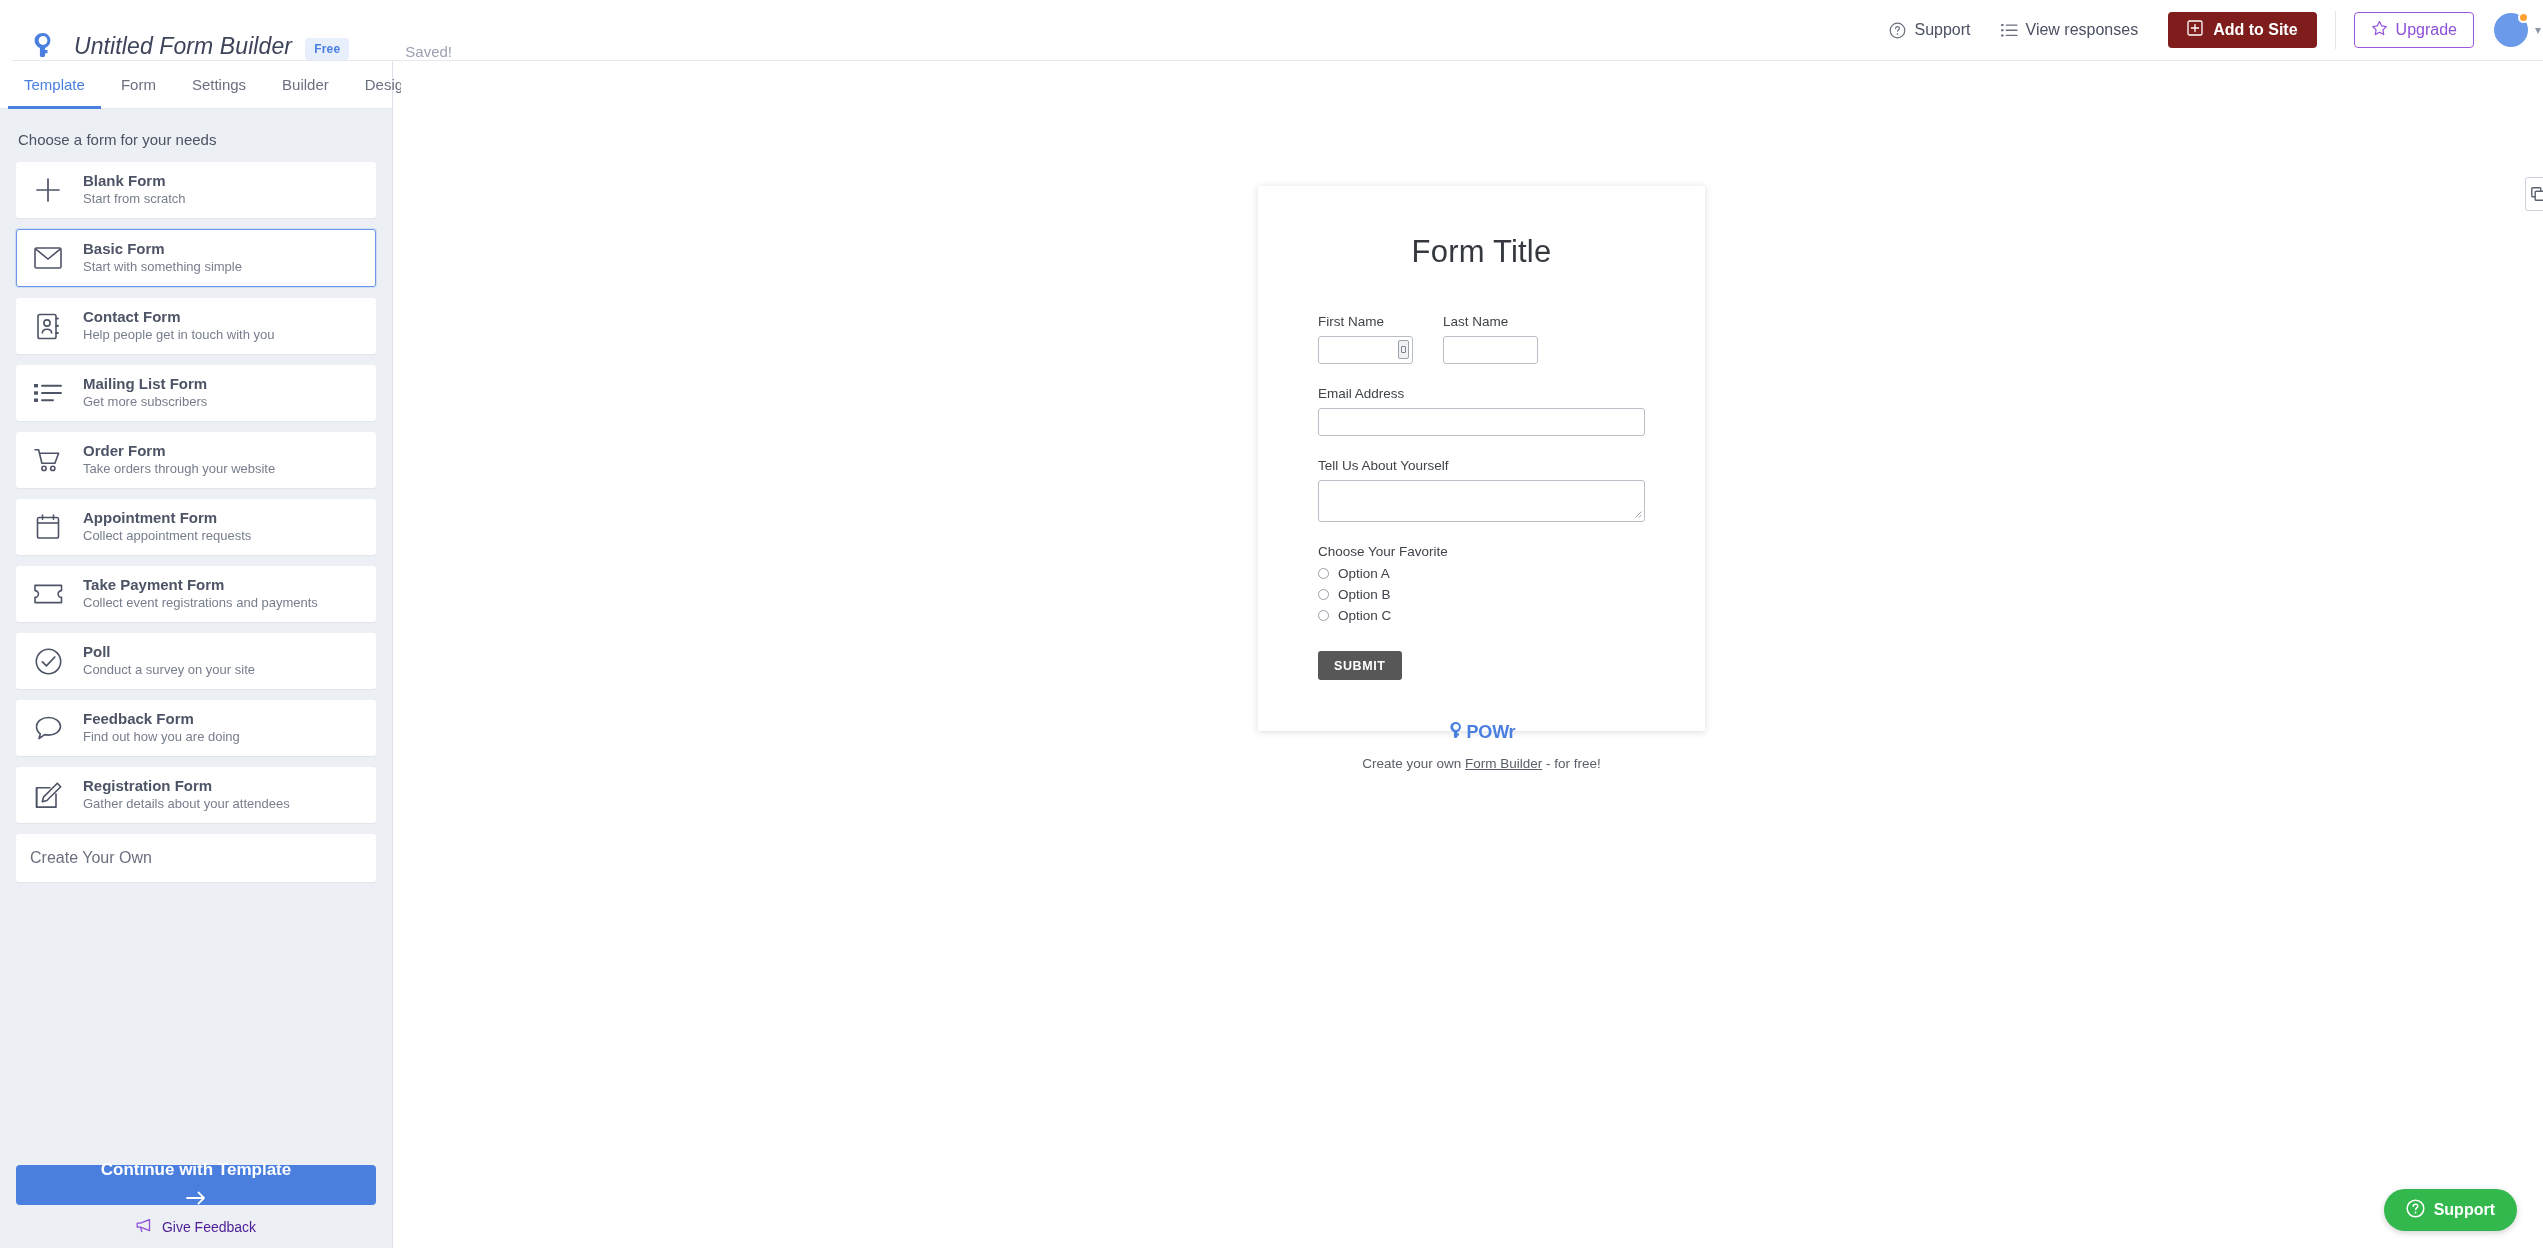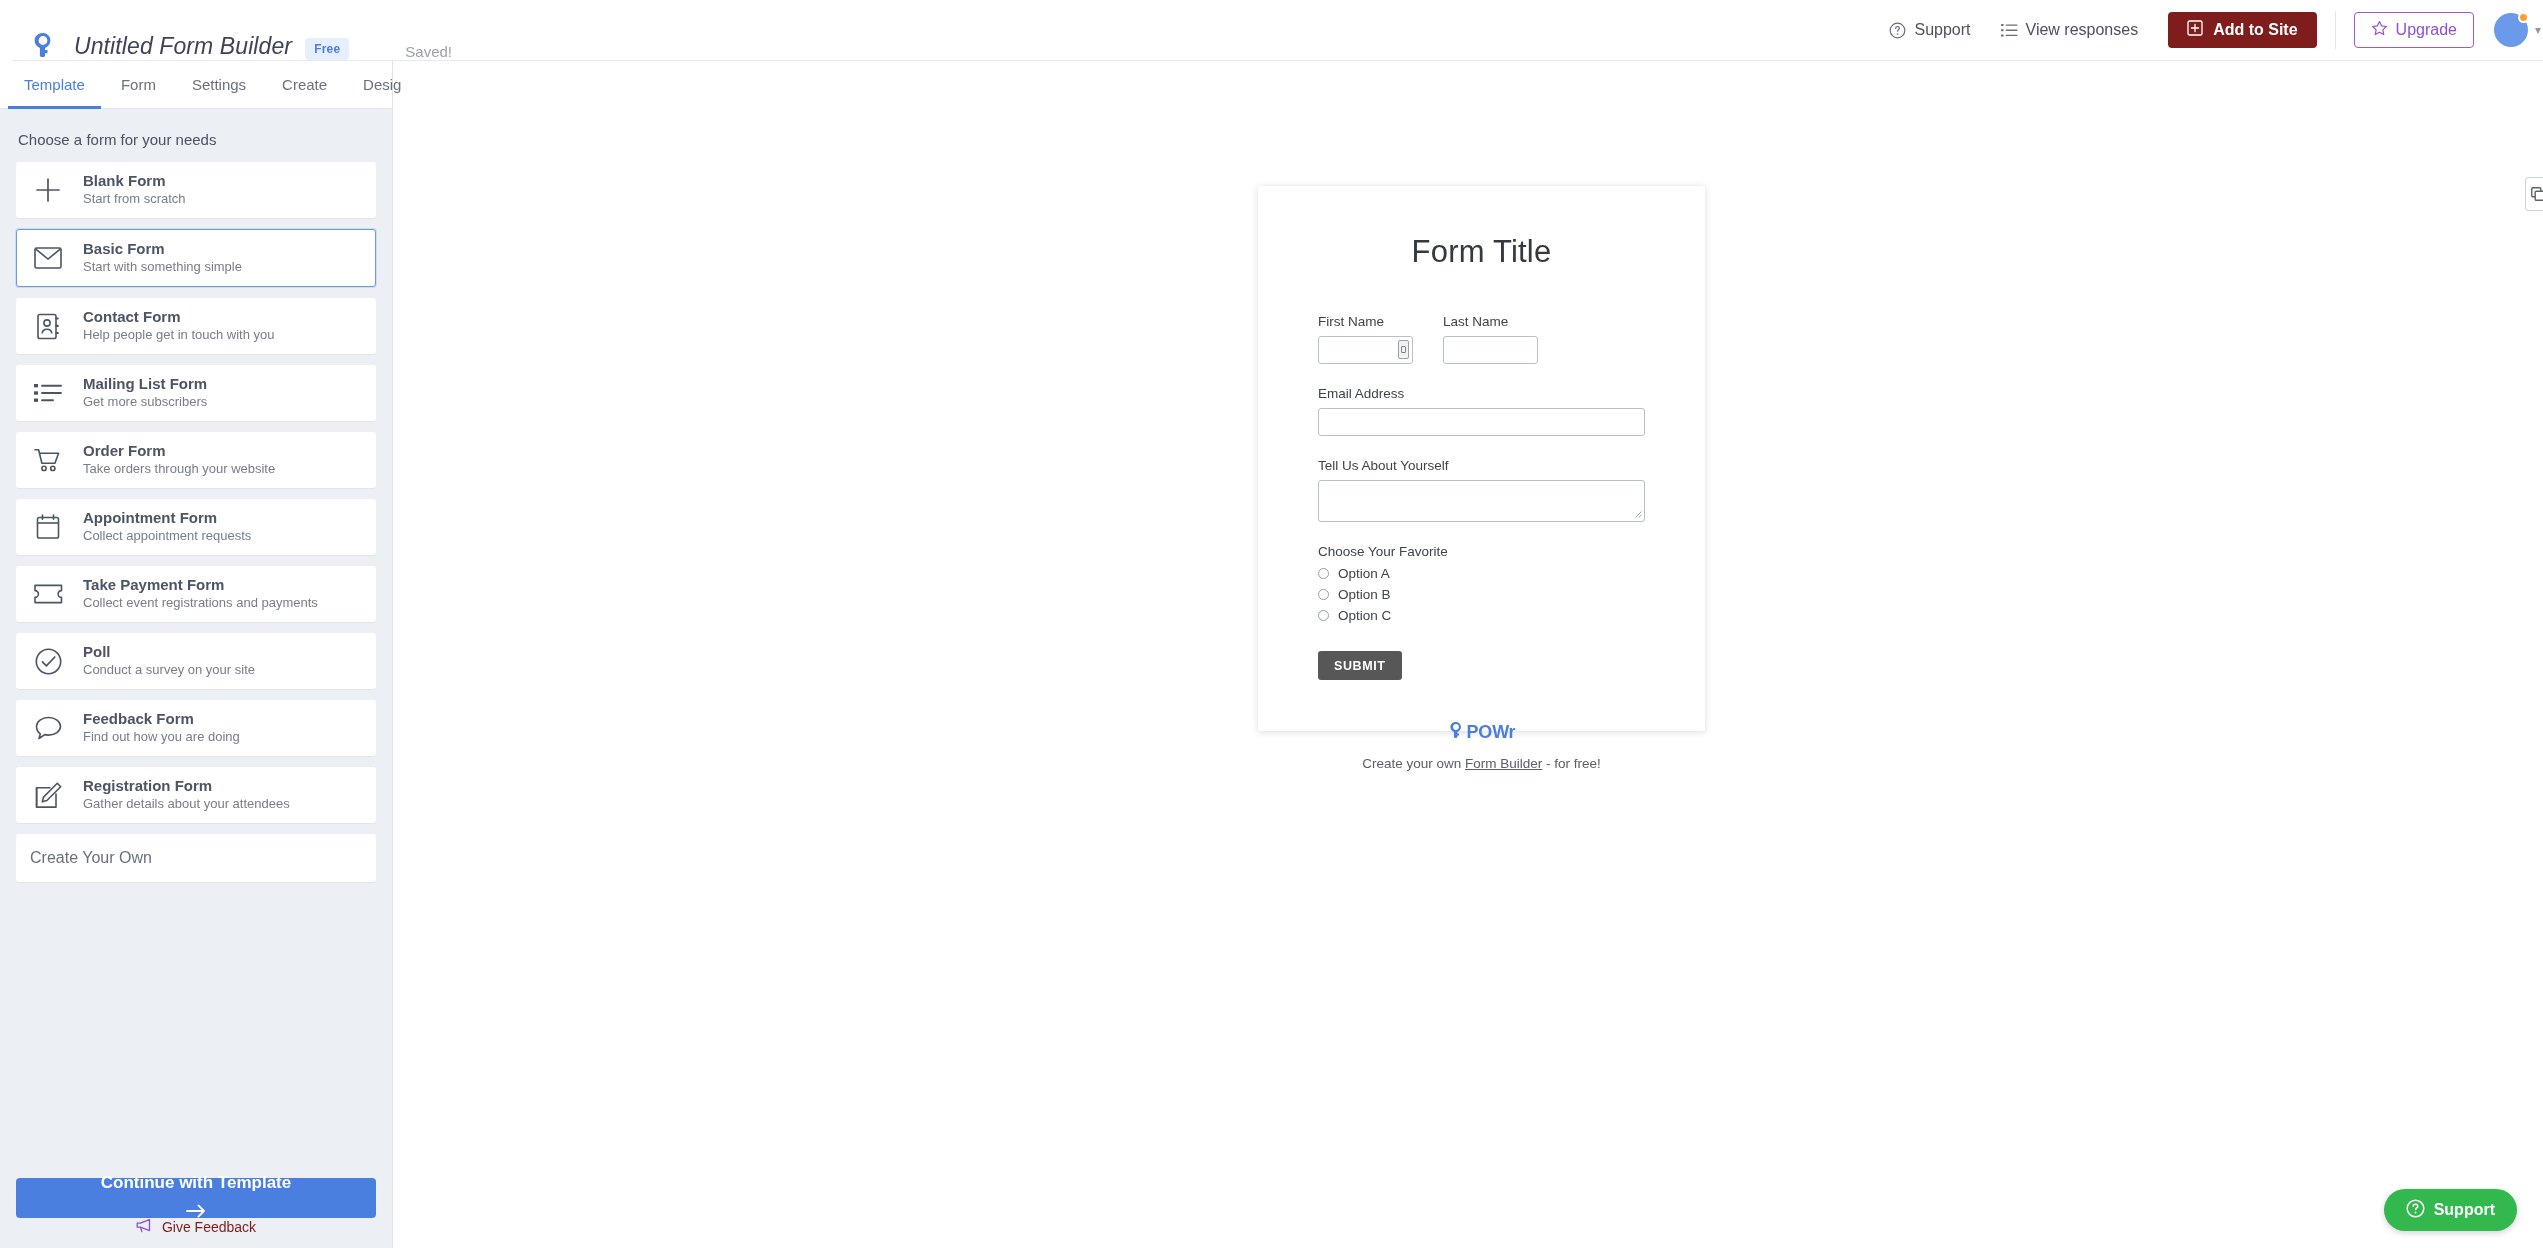--- a/index.html
+++ b/index.html
@@ -89,21 +89,21 @@
   }
 
   .panel-footer{ padding:0 16px 12px; }
   .continue-btn{
     width:100%; height:40px; background:#4a7fe0; color:#fff; border:none; border-radius:4px;
     font-size:17px; font-weight:700; cursor:pointer; display:flex; align-items:center;
     justify-content:center; gap:10px; font-family:"Liberation Sans", sans-serif;flex-direction:column;
   }
   .feedback-row{
     display:flex; align-items:center; justify-content:center; gap:9px;
-    font-size:14px; color:#7f1d1d; cursor:pointer;
+    margin-top:13px; font-size:14px; color:#4c1d95; cursor:pointer;
   }
 
   
   .canvas{
     position:absolute; left:401px; top:61px; right:0; bottom:0; background:#fff; overflow:hidden;
   }
   .form-card{
     position:absolute; left:857px; top:125px; width:447px; height:545px;
     background:#fff; box-shadow:0 1px 7px rgba(30,40,70,.17); border-radius:2px;
   }
@@ -239,21 +239,21 @@
     <div class="tab active">
         <span>Template</span>
       </div>
     <div class="tab">
         <span>Form</span>
       </div>
     <div class="tab">
         <span>Settings</span>
       </div>
     <div class="tab">
-        <span>Create</span>
+        <span>Builder</span>
       </div>
     <div class="tab">
         <span>Design</span>
       </div>
   </div>
 
   <div class="panel-body">
     <div class="panel-heading">Choose a form for your needs</div>
 
     <div class="tpl-card">

